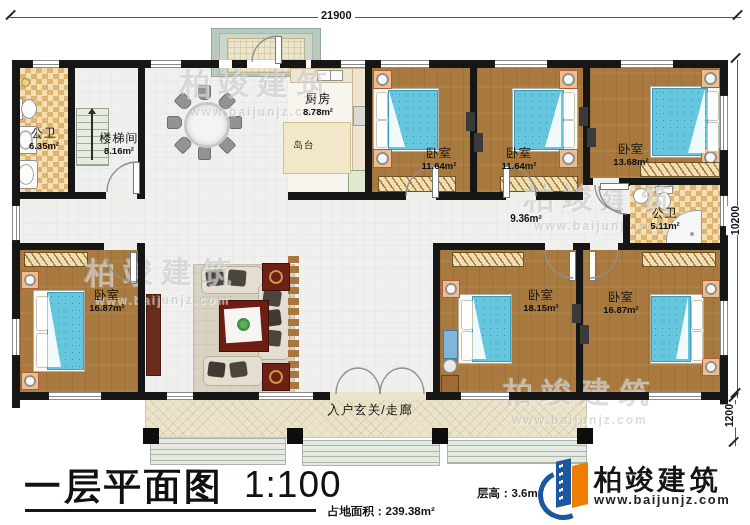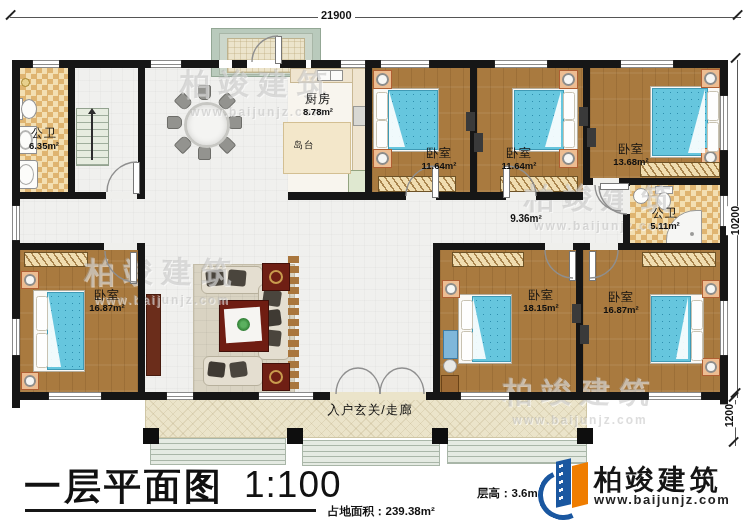--- a/index.html
+++ b/index.html
@@ -334,20 +334,24 @@
   <div class="mat" style="left:651px;top:296px;width:38px;height:64px"></div>
   <div class="foldR" style="left:676px;top:297px;border-bottom-width:62px;border-left-width:12px"></div>
   <div class="pil" style="left:691px;top:300px;width:10px;height:28px"></div>
   <div class="pil" style="left:691px;top:331px;width:10px;height:28px"></div>
   <div class="hatch" style="left:642px;top:252px;width:72px;height:13px"></div>
 
   <div class="lbl" style="left:20px;top:126px;width:48px">
       <span class="nm">公卫</span>
       <span class="ar">6.35m²</span>
     </div>
+  <div class="lbl" style="left:88px;top:131px;width:62px">
+      <span class="nm">楼梯间</span>
+      <span class="ar">8.16m²</span>
+    </div>
   <div class="lbl" style="left:291px;top:92px;width:54px">
       <span class="nm">厨房</span>
       <span class="ar">8.78m²</span>
     </div>
   <div class="lbl" style="left:283px;top:139px;width:42px">
       <span class="nm" style="font-size:9.5px">岛台</span>
     </div>
   <div class="lbl" style="left:408px;top:146px;width:62px">
       <span class="nm">卧室</span>
       <span class="ar">11.64m²</span>

